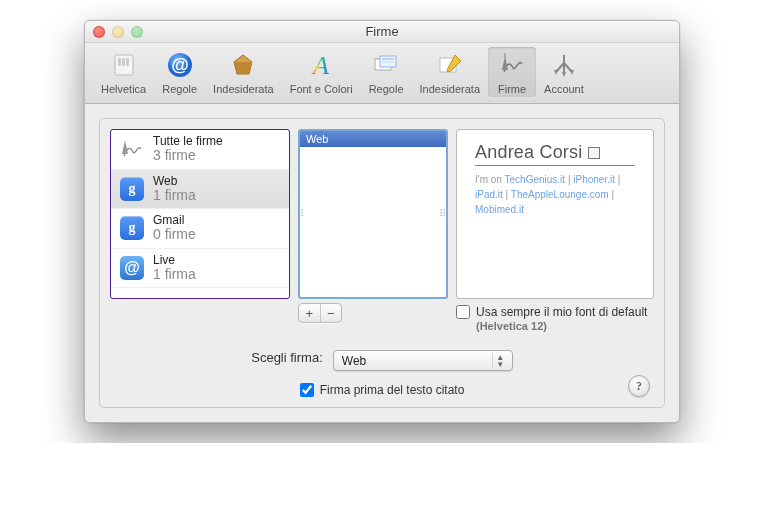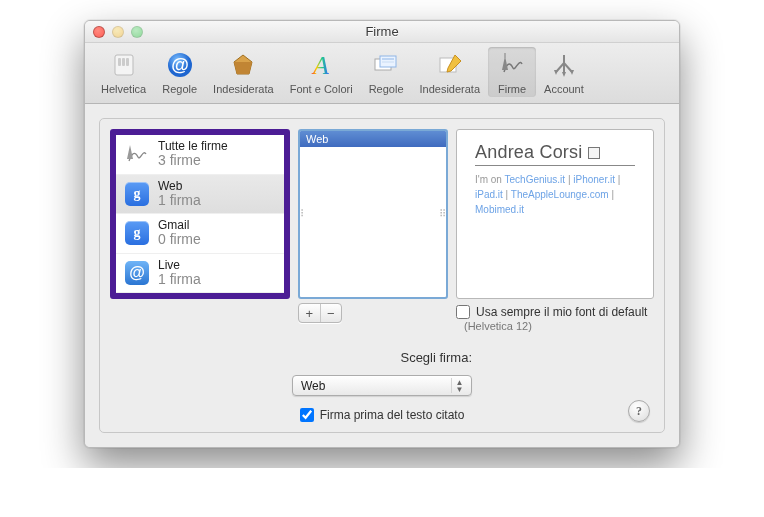--- a/index.html
+++ b/index.html
@@ -67,21 +67,21 @@
     border-radius: 5px;
     padding: 10px;
   }
   .tri {
     display: grid;
     grid-template-columns: 180px 150px 1fr;
     gap: 8px;
   }
   .listbox {
     background: #fff;
-    border: 6px solid #4c1d95;
+    border: 1px solid #4c1d95;
     border-radius: 3px;
     height: 170px;
     overflow: hidden;
     position:relative;
   }
   .listbox.middle { border: 2px solid #7aa9d6; }
   .acct-item {
     display:flex; align-items:center; gap:8px;
     padding: 5px 8px;
     border-bottom: 1px solid #efefef;
@@ -127,29 +127,29 @@
   .sig-name::after {
     content:""; display:inline-block; width:10px; height:10px;
     border:1px solid #777; margin-left:6px; vertical-align:middle;
     background:#f5f5f5;
   }
   .sig-body { margin-top:6px; color:#999; font-size:10px; line-height:1.5; }
   .sig-body a { color:#6da3e6; text-decoration:none; }
 
   .below-preview { margin-top:6px; grid-column:3; }
   .chk-row { display:flex; align-items:center; gap:6px; font-size:12px; color:#333;}
-  .chk-sub { font-size:11px; color:#777; margin-left:8px; margin-top:1px;}
+  .chk-sub { font-size:11px; color:#777; margin-left:20px; margin-top:1px;font-weight:bold;}
   input[type="checkbox"]{ width:14px; height:14px; }
 
   .bottom {
     margin-top: 18px;
     display:flex; flex-direction:column; align-items:center; gap:12px;
     position:relative;
   }
-  .select-row { display:flex; align-items:flex-end; gap:10px; font-size:13px; color:#333;flex-direction:column;}
+  .select-row { display:flex; align-items:flex-start; gap:10px; font-size:13px; color:#333;}
   .aqua-select {
     position:relative;
     width:180px; height:21px;
     background: linear-gradient(#fff,#e9e9e9);
     border:1px solid #acacac; border-radius:4px;
     display:flex; align-items:center; padding:0 8px;
     box-shadow: inset 0 1px 0 #fff, 0 1px 1px rgba(0,0,0,.12);
     font-size:12px; color:#222;
   }
   .aqua-select .arrows {

